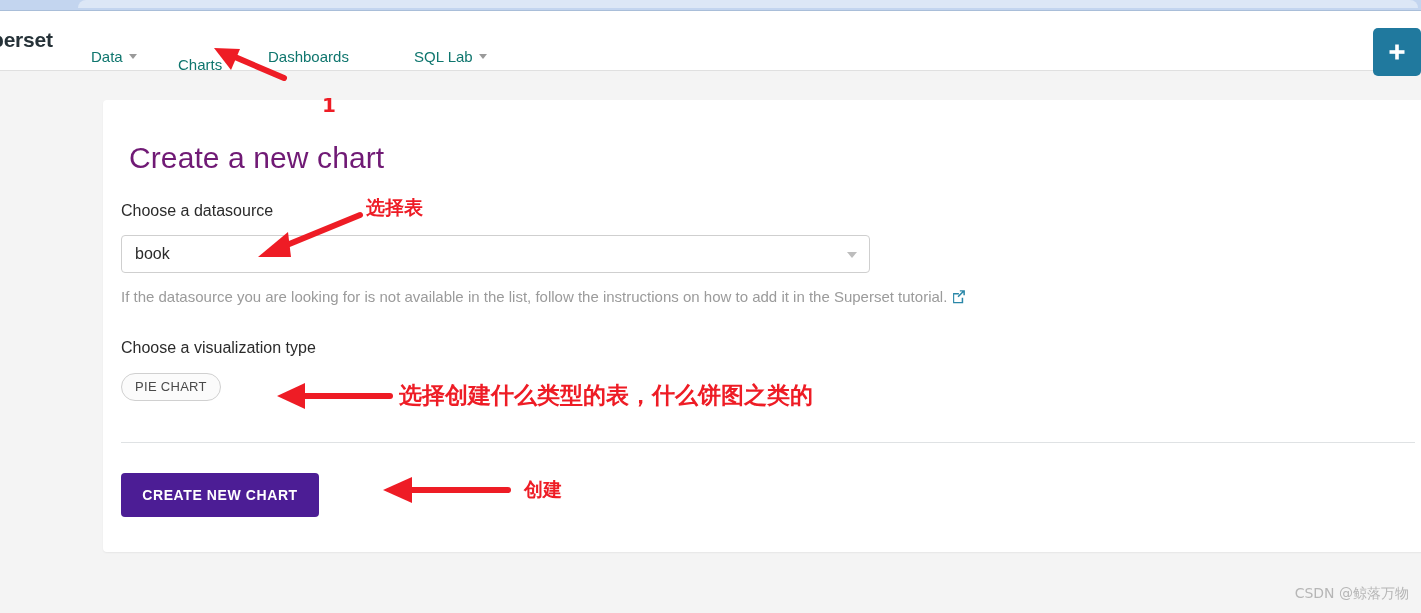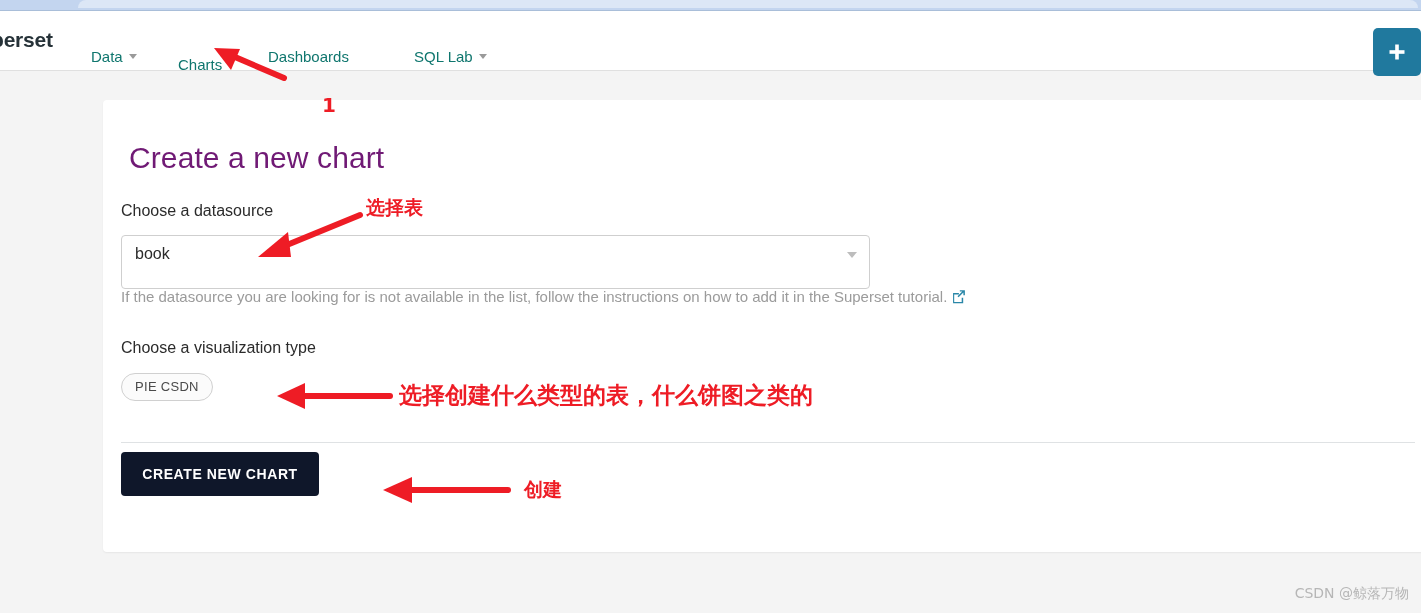--- a/index.html
+++ b/index.html
@@ -127,21 +127,21 @@
     color: #2b2b2b;
   }
   #datasource-label { left: 18px; top: 102px; }
   #viztype-label { left: 18px; top: 239px; }
 
   #datasource-select {
     position: absolute;
     left: 18px;
     top: 135px;
     width: 749px;
-    height: 54px;
+    height: 38px;
     border: 1px solid #cfcfcf;
     border-radius: 4px;
     background: #ffffff;
     box-sizing: border-box;
     cursor: pointer;
   }
   #datasource-value {
     position: absolute;
     left: 13px;
     top: 9px;
@@ -190,24 +190,24 @@
     left: 18px;
     top: 342px;
     width: 1294px;
     height: 1px;
     background: #dfe2e4;
   }
 
   #create-chart-button {
     position: absolute;
     left: 18px;
-    top: 352px;
+    top: 373px;
     width: 198px;
     height: 44px;
-    background: #0f172a;
+    background: #4c1d95;
     border: none;
     border-radius: 4px;
     color: #ffffff;
     font-family: "Liberation Sans", sans-serif;
     font-size: 14px;
     font-weight: bold;
     letter-spacing: 0.6px;
     cursor: pointer;
   }
 
@@ -291,21 +291,21 @@
 
   <div id="datasource-help">
     <span>If the datasource you are looking for is not available in the list, follow the instructions on how to add it in the Superset tutorial.</span><a id="external-link-icon"><svg width="15" height="15" viewBox="0 0 16 16">
           <path d="M2.2 4.2 h6.2 v1.6 h-5.0 v8.0 h8.0 v-4.6 h1.6 v6.0 h-10.8 z" fill="#2a87a8"></path>
           <path d="M9.4 1.2 h5.4 v5.4 h-1.6 v-2.8 l-5.1 5.1 -1.2 -1.2 5.1 -5.1 h-2.6 z" fill="#2a87a8"></path>
         </svg></a>
   </div>
 
   <div class="field-label" id="viztype-label">Choose a visualization type</div>
 
-  <div id="viztype-pill">PIE CSDN</div>
+  <div id="viztype-pill">PIE CHART</div>
 
   <div id="card-divider"></div>
 
   <button id="create-chart-button">CREATE NEW CHART</button>
 </div>
 
 <svg id="annotation-layer">
 
   <g>
     <line x1="284" y1="78" x2="228" y2="54" stroke="#ee1c25" stroke-width="6" stroke-linecap="round"></line>

